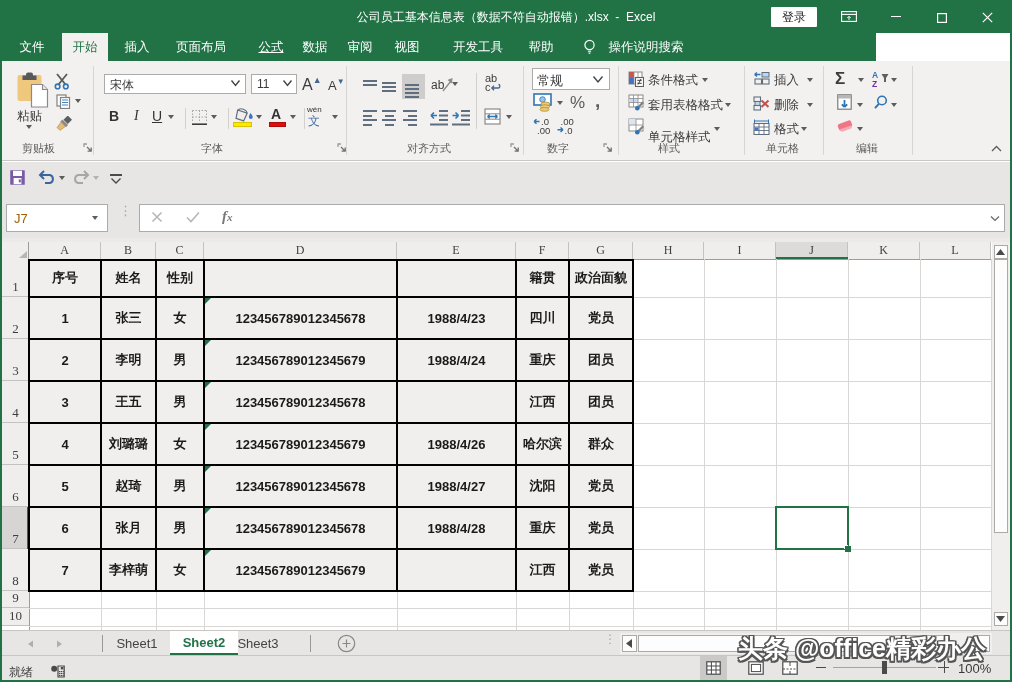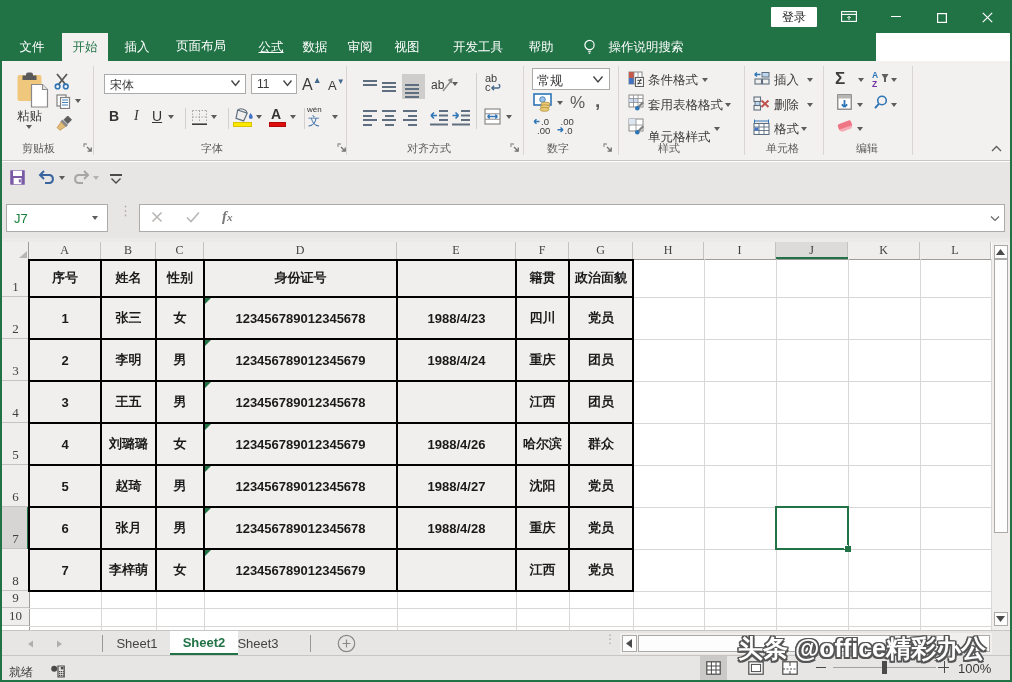--- a/index.html
+++ b/index.html
@@ -39,38 +39,39 @@
   #status { left:0; top:655px; width:1012px; height:25px; background:#e8e6e4; border-top:1px solid #c8c6c4; font-size:12px; color:#3b3b3b; }
   #greenbottom { left:0; top:680px; width:1012px; height:2px; background:#217346; }
   .wborder { background:#217346; }
   .icon { position:absolute; }
   #wm { left:738px; top:632px; width:280px; font-size:25px; font-weight:bold; color:#fff; white-space:nowrap;
         text-shadow:-1.5px -1.5px 0 #555,1.5px -1.5px 0 #555,-1.5px 1.5px 0 #555,1.5px 1.5px 0 #555,0 -1.5px 0 #555,0 1.5px 0 #555,-1.5px 0 0 #555,1.5px 0 0 #555; }
 </style>
 </head>
 <body>
 <div id="titlebar" class="abs">
+<div id="title" class="abs">公司员工基本信息表（数据不符自动报错）.xlsx&nbsp;&nbsp;-&nbsp;&nbsp;Excel</div>
 <div id="login" class="abs">登录</div>
 <svg class="icon" style="left:841px;top:11px" width="16" height="11" viewBox="0 0 16 11">
 <rect x="0.6" y="0.6" width="14.8" height="9.8" fill="none" stroke="#fff" stroke-width="1.1"></rect>
 <line x1="0.6" y1="3.4" x2="15.4" y2="3.4" stroke="#fff" stroke-width="1.1"></line>
 <path d="M8 9 L8 5.6 M6.3 7 L8 5.3 L9.7 7" stroke="#fff" stroke-width="1" fill="none"></path>
 </svg>
 <div class="abs" style="left:891px;top:15.8px;width:9.5px;height:1.4px;background:#fff"></div>
 <svg class="icon" style="left:937px;top:13px" width="10" height="10" viewBox="0 0 10 10">
       <rect x="0.6" y="0.6" width="8.8" height="8.8" fill="none" stroke="#fff" stroke-width="1.2"></rect>
     </svg>
 <svg class="icon" style="left:982px;top:12px" width="11" height="11" viewBox="0 0 11 11">
       <path d="M0.8 0.8 L10.2 10.2 M10.2 0.8 L0.8 10.2" stroke="#fff" stroke-width="1.2"></path>
     </svg>
 </div>
 <div id="tabrow" class="abs">
 <div class="rtab" style="left:17px;width:30px;">文件</div>
 <div class="rtab" style="left:122px;width:30px;">插入</div>
-<div class="rtab" style="left:173px;width:56px;font-family:Liberation Mono, monospace;">页面布局</div>
+<div class="rtab" style="left:173px;width:56px;">页面布局</div>
 <div class="rtab" style="left:256px;width:30px;text-decoration:underline;">公式</div>
 <div class="rtab" style="left:300px;width:30px;">数据</div>
 <div class="rtab" style="left:345px;width:30px;">审阅</div>
 <div class="rtab" style="left:392px;width:30px;">视图</div>
 <div class="rtab" style="left:450px;width:56px;">开发工具</div>
 <div class="rtab" style="left:526px;width:30px;">帮助</div>
 <div id="tab-active">开始</div>
 <div class="rtab" style="left:606px;width:80px;">操作说明搜索</div>
 <svg class="icon" style="left:583px;top:6px" width="13" height="17" viewBox="0 0 13 17">
 <circle cx="6.5" cy="6" r="4.6" fill="none" stroke="#fff" stroke-width="1.2"></circle>
@@ -377,21 +378,21 @@
 <path d="M11 1 L15 5 L11 9" fill="none" stroke="#a8a6a4" stroke-width="2"></path>
 </svg>
 <div class="dd" style="left:93px;top:14px;border-top-color:#b4b2b0"></div>
 <div class="abs" style="left:110px;top:12px;width:12px;height:1.6px;background:#4a4a4a"></div>
 <svg class="icon" style="left:110px;top:15px" width="12" height="8" viewBox="0 0 12 8">
       <path d="M1.5 1.5 L6 6 L10.5 1.5" stroke="#4a4a4a" stroke-width="1.4" fill="none"></path>
     </svg>
 </div>
 <div id="fbar" class="abs">
 <div class="combo" style="left:6px;top:12px;width:102px;height:28px;"></div>
-<div class="abs" style="left:14px;top:19px;font-size:13px;color:#15803d;">J7</div>
+<div class="abs" style="left:14px;top:19px;font-size:13px;color:#a16207;">J7</div>
 <div class="dd" style="left:92px;top:24px;"></div>
 <div class="abs" style="left:119px;top:15px;color:#a9a7a5;font-size:13px;line-height:7px;">⋮</div>
 <div class="combo" style="left:139px;top:12px;width:112px;height:28px;"></div>
 <svg class="icon" style="left:151px;top:19px" width="12" height="12" viewBox="0 0 12 12">
       <path d="M1.5 1.5 L10.5 10.5 M10.5 1.5 L1.5 10.5" stroke="#b9b7b5" stroke-width="1.6"></path>
     </svg>
 <svg class="icon" style="left:186px;top:19px" width="14" height="12" viewBox="0 0 14 12">
       <path d="M1 6.5 L5 10.5 L13 1.5" stroke="#b9b7b5" stroke-width="1.6" fill="none"></path>
     </svg>
 <div class="abs" style="left:222px;top:16px;font-size:15px;font-style:italic;font-family:'Liberation Serif',serif;color:#7a7a7a;font-weight:bold;">f<i style="font-size:11px;">x</i></div>
@@ -477,23 +478,20 @@
 <div class="abs" style="left:29px;top:17px;width:604px;height:331.5px;background:#f1efee"></div>
 <div class="tcell" style="left:29px;top:17px;width:72px;height:37.5px;">
       <div class="ct" style="line-height:normal">序号</div>
     </div>
 <div class="tcell" style="left:101px;top:17px;width:55px;height:37.5px;">
       <div class="ct" style="line-height:normal">姓名</div>
     </div>
 <div class="tcell" style="left:156px;top:17px;width:48px;height:37.5px;">
       <div class="ct" style="line-height:normal">性别</div>
     </div>
-<div class="tcell" style="left:204px;top:17px;width:193px;height:37.5px;">
-      <div class="ct" style="line-height:normal">身份证号</div>
-    </div>
 <div class="tcell" style="left:516px;top:17px;width:53px;height:37.5px;">
       <div class="ct" style="line-height:normal">籍贯</div>
     </div>
 <div class="tcell" style="left:569px;top:17px;width:64px;height:37.5px;">
       <div class="ct" style="line-height:normal">政治面貌</div>
     </div>
 <div class="tcell" style="left:29px;top:54.5px;width:72px;height:42.0px;">
       <div class="ct" style="line-height:normal">1</div>
     </div>
 <div class="tcell" style="left:101px;top:54.5px;width:55px;height:42.0px;">

